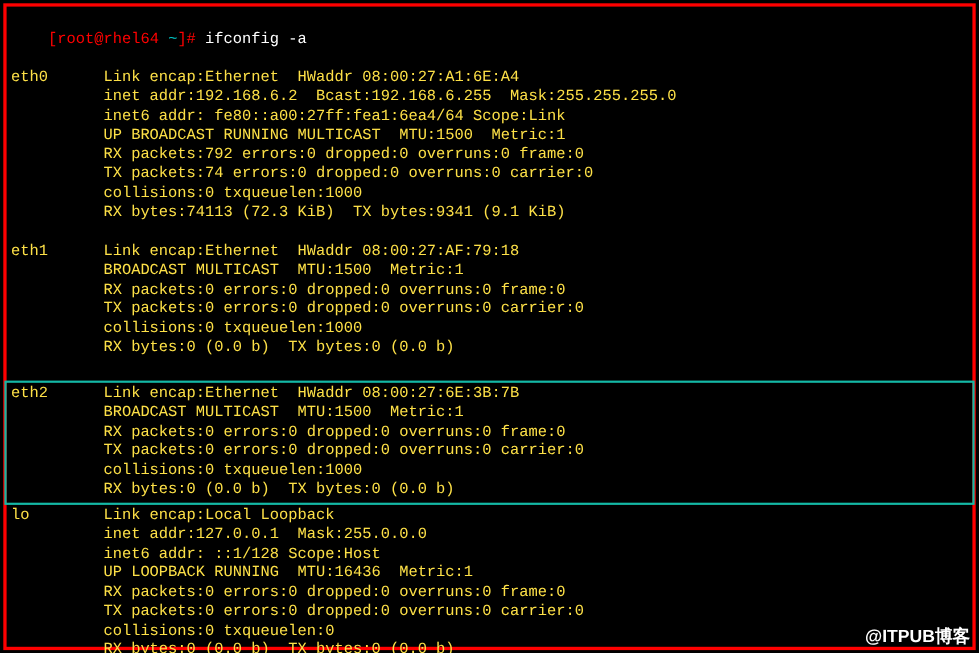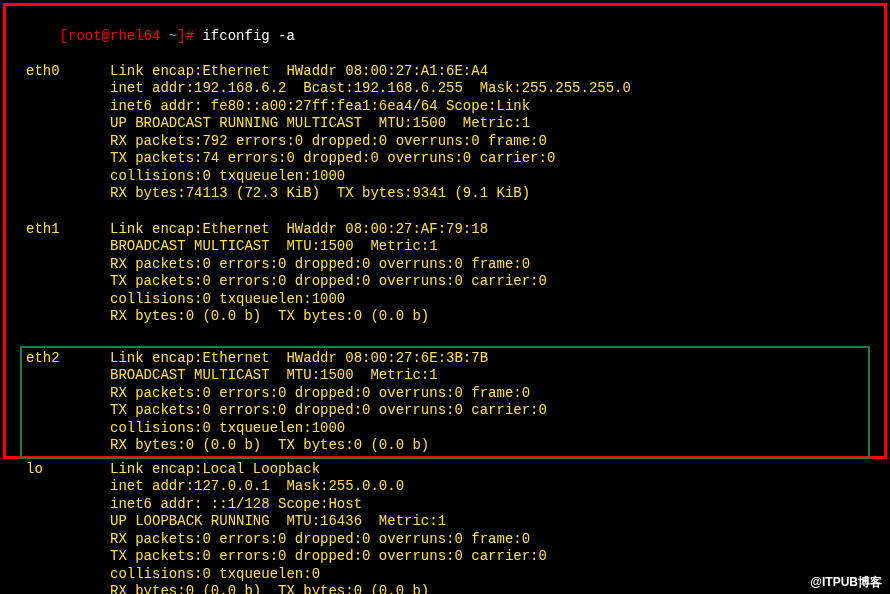--- a/index.html
+++ b/index.html
@@ -12,52 +12,52 @@
       width: 890px;
       height: 594px;
       position: relative;
       font-family: 'Courier New', monospace;
       font-size: 14px;
       line-height: 1.25;
     }
     .outer-border {
       border: 3px solid #ff0000;
       width: 884px;
-      height: 456px;
+      height: 588px;
       margin: 3px;
-      padding: 4px 20px;
+      padding: 4px 4px;
       position: relative;
     }
     .prompt-line {
       white-space: pre;
     }
     .red-text { color: #ff0000; }
     .green-text { color: #00ff00; }
     .teal-text { color: #00cccc; }
     .white-text { color: #ffffff; }
     .iface-block {
       white-space: pre;
       color: #fde047;
       margin-bottom: 4px;
     }
     .highlight-box {
-      border: 2px solid #15803d;
+      border: 2px solid #14b8a6;
       margin-left: -6px;
       margin-right: -6px;
       padding: 2px 4px;
       margin-top: 2px;
       margin-bottom: 2px;
     }
     .watermark {
       position: absolute;
       bottom: 4px;
       right: 8px;
       color: #ffffff;
       font-family: Arial, sans-serif;
-      font-size: 12px;
+      font-size: 16px;
       font-weight: bold;
     }
   </style>
 </head>
 <body>
 
 <div class="outer-border">
   <div class="prompt-line">
     <span class="red-text">[</span><span class="red-text">root@rhel64</span><span class="green-text"> </span><span class="teal-text">~</span><span class="red-text">]</span><span class="red-text"># </span><span class="white-text">ifconfig -a</span>
   </div>

